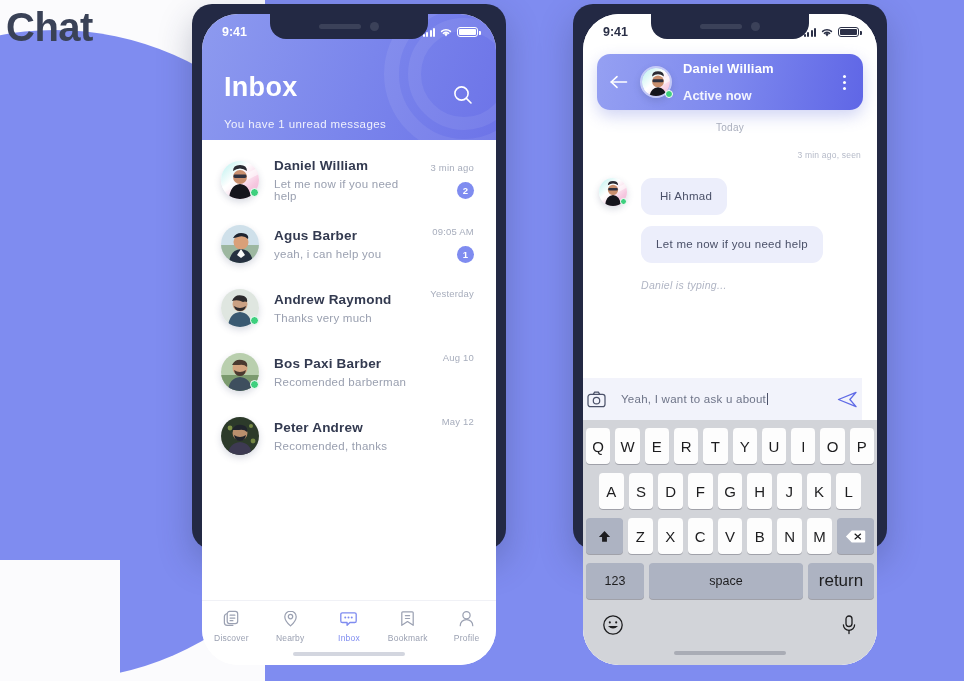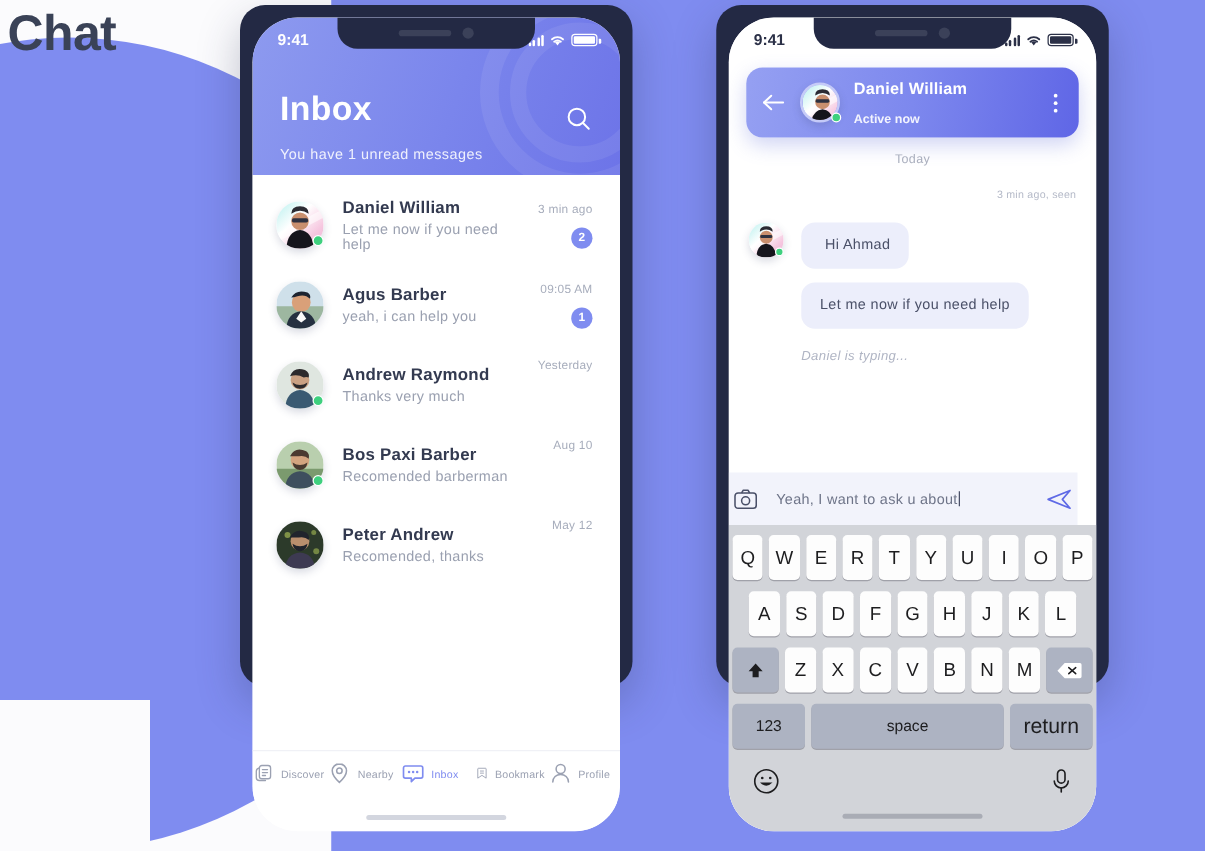--- a/index.html
+++ b/index.html
@@ -129,21 +129,21 @@
   }
   .badge.hidden { visibility: hidden; }
 
   
   .tabbar {
     position: absolute; bottom: 0; left: 0; right: 0; height: 65px;
     background: #fff; display: flex; align-items: flex-start;
     justify-content: space-around; padding-top: 8px;
     border-top: 1px solid #f0f1f6;
   }
-  .tab { display: flex; flex-direction: row; align-items: center; gap: 5px; width: 56px; }
+  .tab { display: flex; flex-direction: column; align-items: center; gap: 5px; width: 56px; }
   .tab span { font-size: 8.5px; color: #9ba1b2; letter-spacing: 0.2px; }
   .tab.active span { color: #7f8cf0; }
   .home-ind {
     position: absolute; bottom: 9px; left: 50%; transform: translateX(-50%);
     width: 112px; height: 4px; border-radius: 3px; background: #d3d6df;
   }
 
   
   .chat-screen { background: #fff; height: 100%; position: relative; }
   .chat-head-card {
@@ -152,21 +152,21 @@
     background: linear-gradient(100deg, #95a0f2 0%, #7d88ee 50%, #5f66e6 100%);
     display: flex; align-items: center; padding: 0 13px;
     box-shadow: 0 6px 16px rgba(110,120,220,0.32);
   }
   .back-arrow { width: 18px; flex: 0 0 18px; }
   .ch-av { position: relative; width: 32px; height: 32px; margin-left: 12px; flex: 0 0 32px; }
   .ch-av .avatar { width: 32px; height: 32px; border: 2px solid rgba(255,255,255,0.5); }
   .ch-av .dot-online { width: 8px; height: 8px; right: -1px; bottom: 0px; }
   .ch-txt { flex: 1; padding-left: 11px; }
   .ch-name { color: #fff; font-size: 13px; font-weight: bold; letter-spacing: 0.2px; }
-  .ch-status { color: rgba(255,255,255,0.9); font-size: 10px; margin-top: 12px; font-weight: bold; }
+  .ch-status { color: rgba(255,255,255,0.9); font-size: 13px; margin-top: 12px; font-weight: bold; }
   .kebab { display: flex; flex-direction: column; gap: 3px; padding: 4px; }
   .kebab i { width: 3px; height: 3px; border-radius: 50%; background: #fff; display: block; }
 
   .day-label {
     position: absolute; top: 108px; left: 0; right: 0; text-align: center;
     font-size: 10px; color: #a9aebd; letter-spacing: 0.3px;
   }
   .msgs { position: absolute; top: 128px; left: 0; right: 0; padding: 0 16px; }
   .bubble {
     display: inline-block; background: #eceefb; color: #4a5068;

